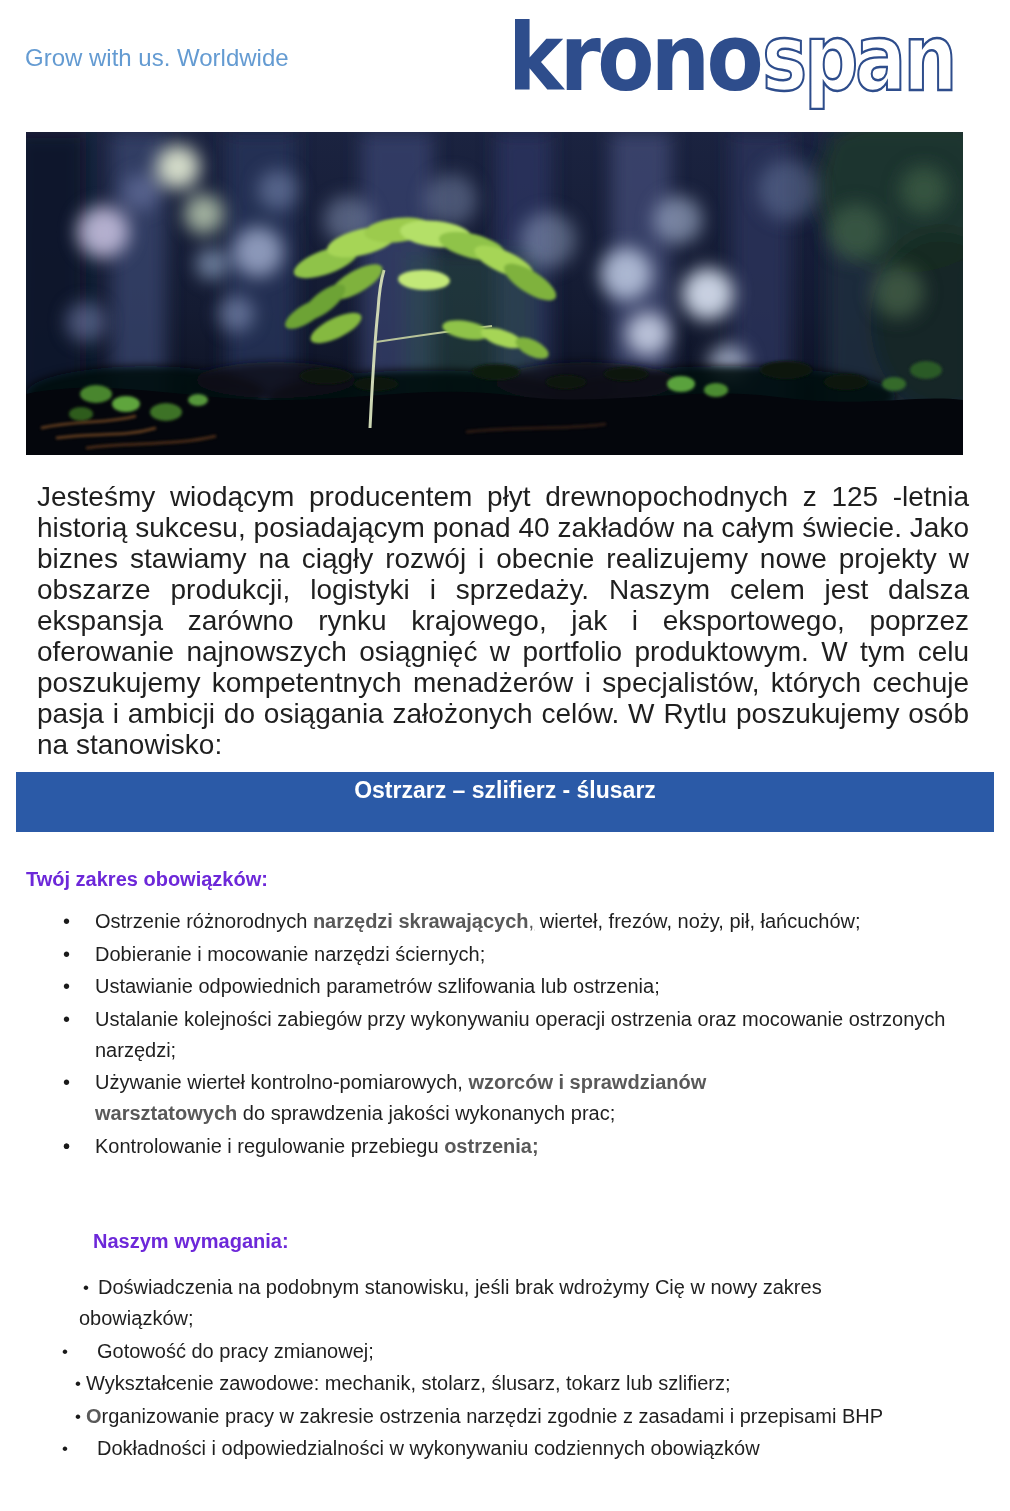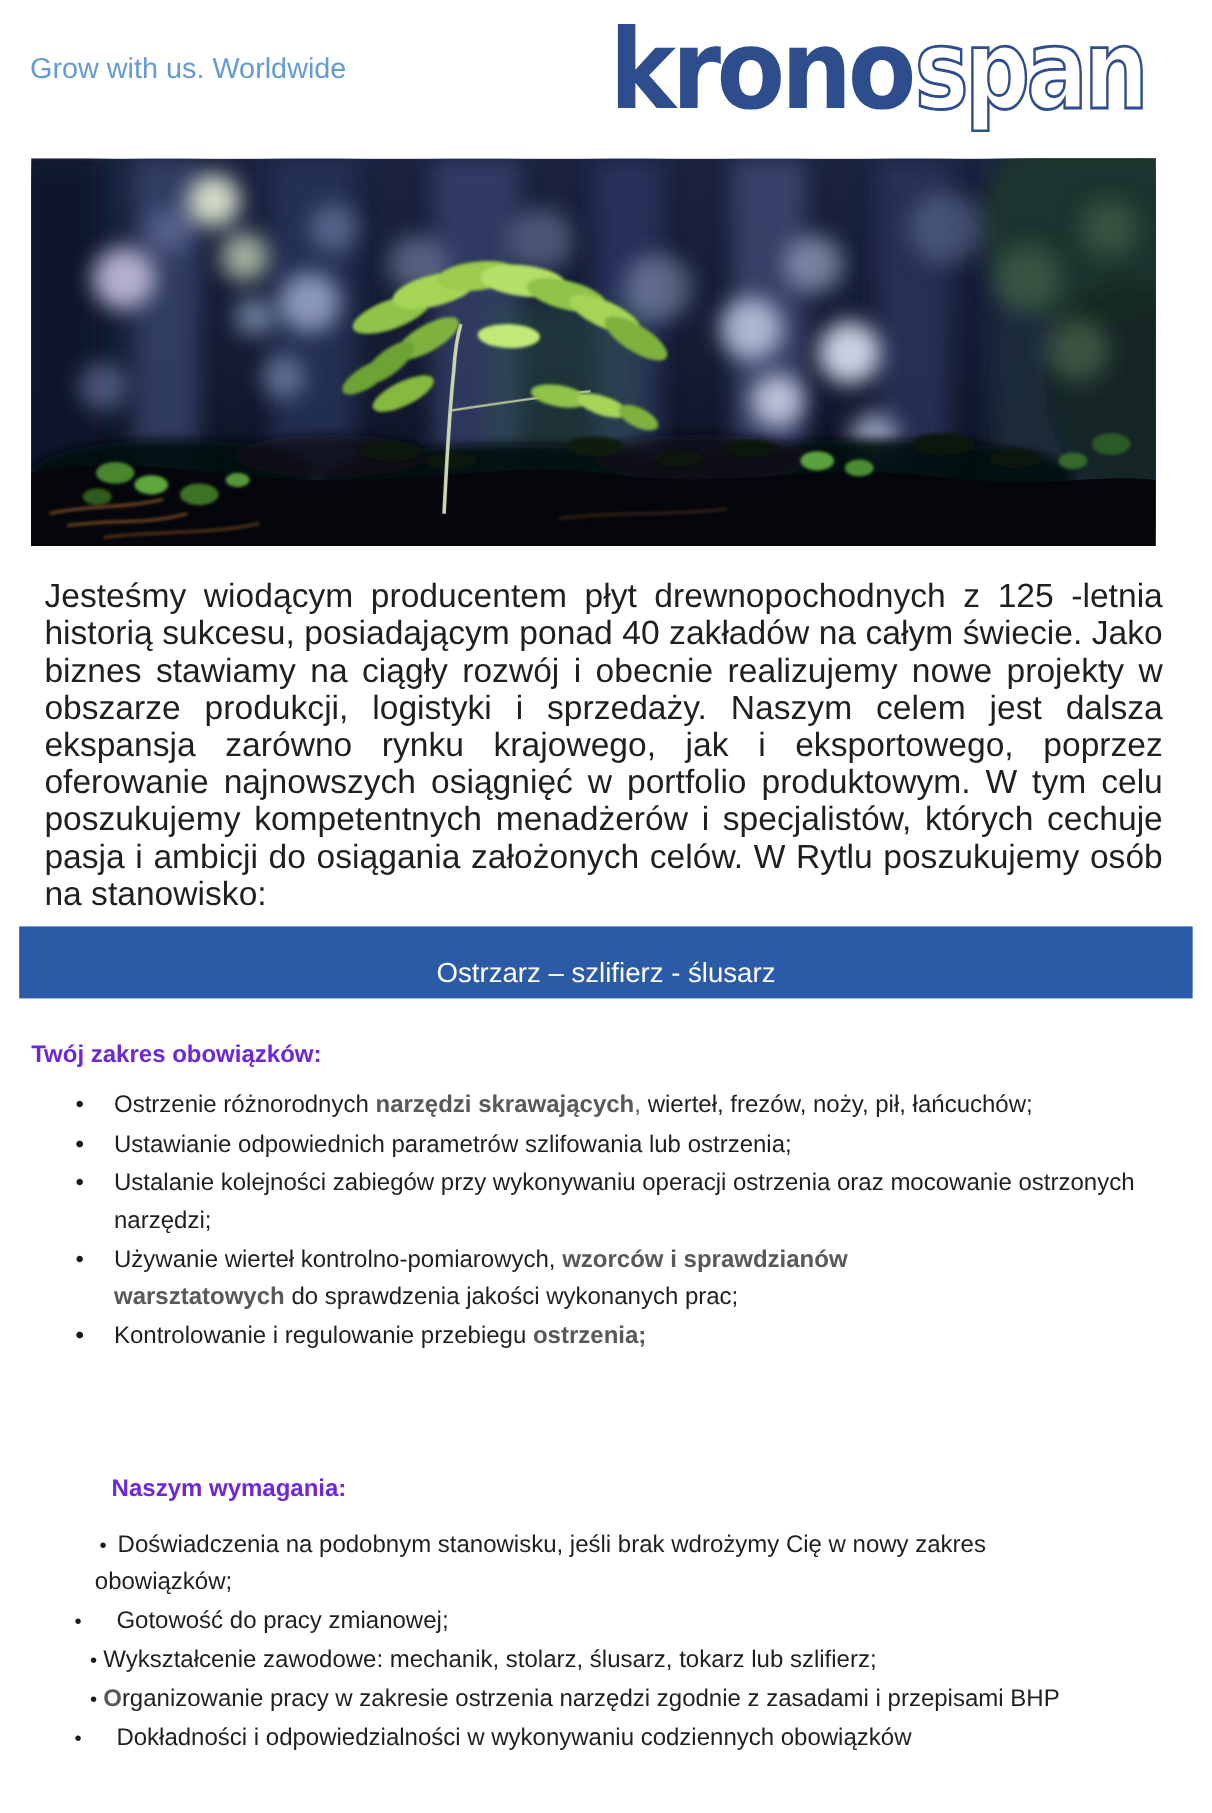--- a/index.html
+++ b/index.html
@@ -23,21 +23,21 @@
 
   
   .hero{position:absolute;left:26px;top:132px;width:937px;height:323px;overflow:hidden;}
   .hero svg{display:block;width:100%;height:100%;}
 
   
   .intro{position:absolute;left:37px;top:481px;width:932px;font-size:28px;line-height:31px;text-align:justify;color:var(--body-text);}
 
   
   .banner{position:absolute;left:16px;top:772px;width:978px;height:60px;background:var(--banner-blue);}
-  .banner-title{display:block;padding-top:24px;text-align:center;font-size:23px;line-height:28px;font-weight:normal;color:var(--banner-text);}
+  .banner-title{display:block;padding-top:4px;text-align:center;font-size:23px;line-height:28px;font-weight:bold;color:var(--banner-text);}
 
   
   .sec-heading{position:absolute;font-size:20px;line-height:26px;font-weight:bold;color:#6d28d9;}
   .h-resp{left:26px;top:866px;}
   .h-req{left:93px;top:1228px;}
 
   
   .list{position:absolute;left:0;width:1000px;font-size:20px;line-height:31px;color:var(--body-text);}
   .list-resp{top:906px;}
   .list-req{top:1272px;}
@@ -201,20 +201,21 @@
   </div>
 
   <h2 class="sec-heading h-resp">Twój zakres obowiązków:</h2>
   <div class="list list-resp">
     <div class="li">
       <span class="bullet">•</span>
       <span class="li-text"><span>Ostrzenie różnorodnych </span><span class="seg-muted">narzędzi skrawających</span><span class="seg-muted-underline">,</span><span> wierteł, frezów, noży, pił, łańcuchów;</span></span>
     </div>
     <div class="li">
       <span class="bullet">•</span>
+      <span class="li-text"><span>Dobieranie i mocowanie narzędzi ściernych;</span></span>
     </div>
     <div class="li">
       <span class="bullet">•</span>
       <span class="li-text"><span>Ustawianie odpowiednich parametrów szlifowania lub ostrzenia;</span></span>
     </div>
     <div class="li">
       <span class="bullet">•</span>
       <span class="li-text"><span>Ustalanie kolejności zabiegów przy wykonywaniu operacji ostrzenia oraz mocowanie ostrzonych narzędzi;</span></span>
     </div>
     <div class="li narrow">

